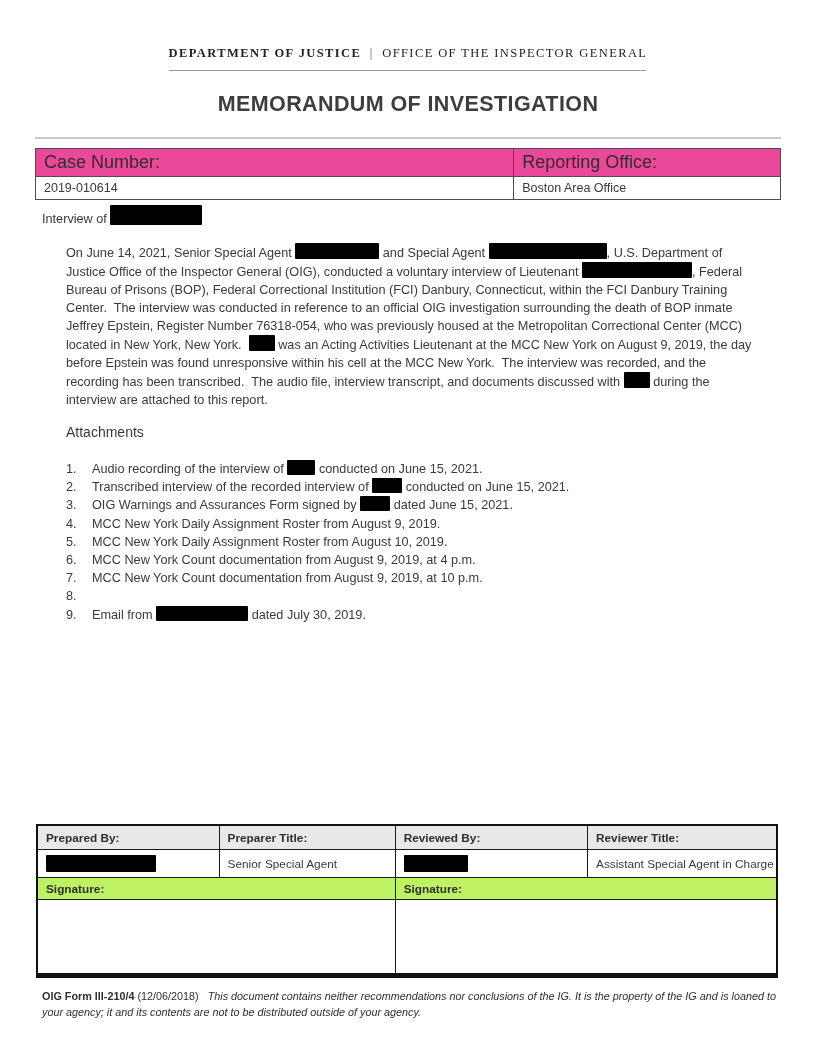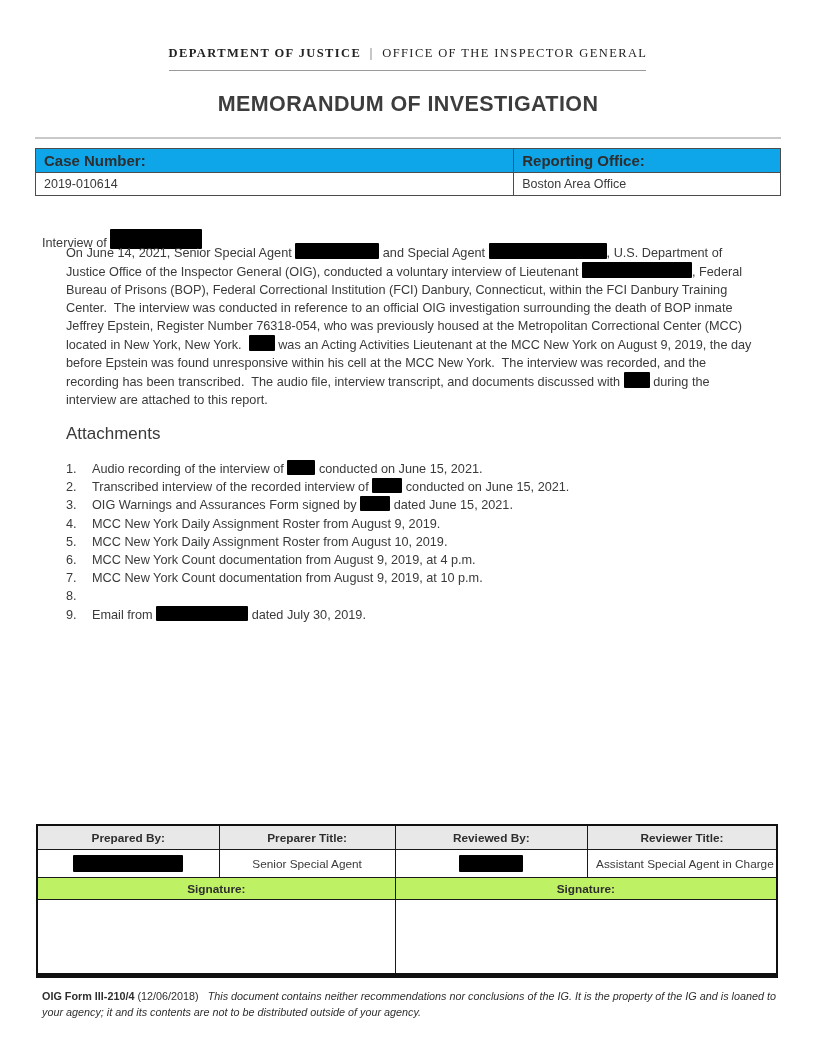--- a/index.html
+++ b/index.html
@@ -48,41 +48,40 @@
   .case-table td {
     border: 1px solid #4d4d4d;
     padding: 3px 8px;
     font-size: 12.5px;
     height: 16px;
     vertical-align: middle;
     color: #3a3a3a;
     overflow: hidden; white-space: nowrap;
   }
   .case-table tr.hdr td {
-    background: #0ea5e9;
-    font-weight: bold;
-    font-size: 15px;
+    background: #ec4899;
+    font-weight: normal;
+    font-size: 18px;
     color: #2e2e2e;
   }
 
   .subject {
     position: absolute; top: 205px; left: 42px;
     font-size: 12.7px;
-    margin-top: 24px;
   }
 
   .body-par {
     position: absolute; top: 243px; left: 66px; width: 690px;
     font-size: 12.7px; line-height: 18px;
     white-space: pre-wrap;
   }
 
   .attach-head {
     position: absolute; top: 424px; left: 66px;
-    font-size: 17px;
+    font-size: 14px;
   }
 
   .attach-list {
     position: absolute; top: 460px; left: 66px; width: 706px;
     font-size: 12.7px; line-height: 18.2px;
   }
   .attach-item { display: flex; }
   .attach-num { width: 26px; flex: 0 0 26px; }
 
   
@@ -99,21 +98,21 @@
     position: absolute; top: 824px; left: 36px; width: 742px;
     border-collapse: collapse; table-layout: fixed;
     border: 2px solid #101010;
     border-bottom: 5px solid #101010;
   }
   .sig-table td {
     border: 1px solid #1a1a1a;
     padding: 3px 8px;
     font-size: 11.8px;
     vertical-align: middle;
-    overflow: hidden; white-space: nowrap; text-align: center;
+    overflow: hidden; white-space: nowrap;
   }
   .sig-table tr.hdr td {
     background: #e8e8e8; font-weight: bold; color: #2e2e2e; height: 17px;
   }
   .sig-table tr.val td { height: 21px; font-size: 11.8px; color: #3a3a3a; }
   .sig-table tr.siglabel td {
     background: #bef264; font-weight: bold; color: #2e2e2e; height: 15px;
   }
   .sig-table tr.sigspace td { height: 67px; background: #ffffff; }
 

